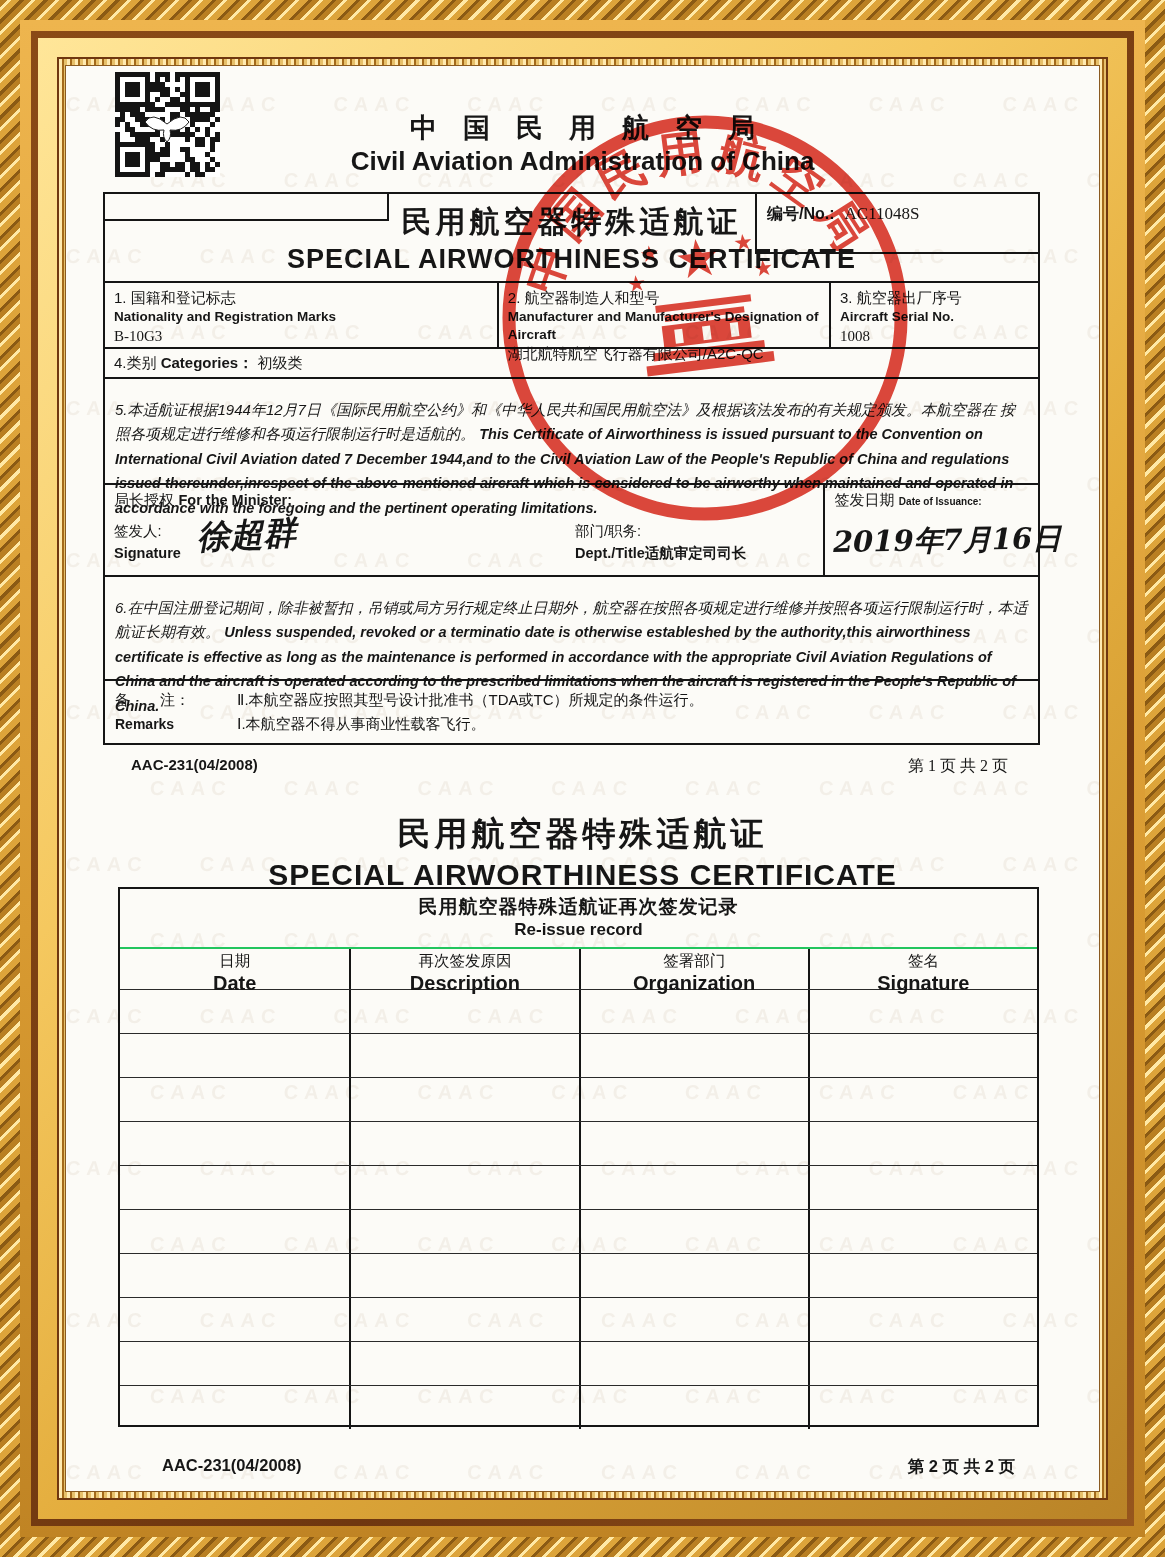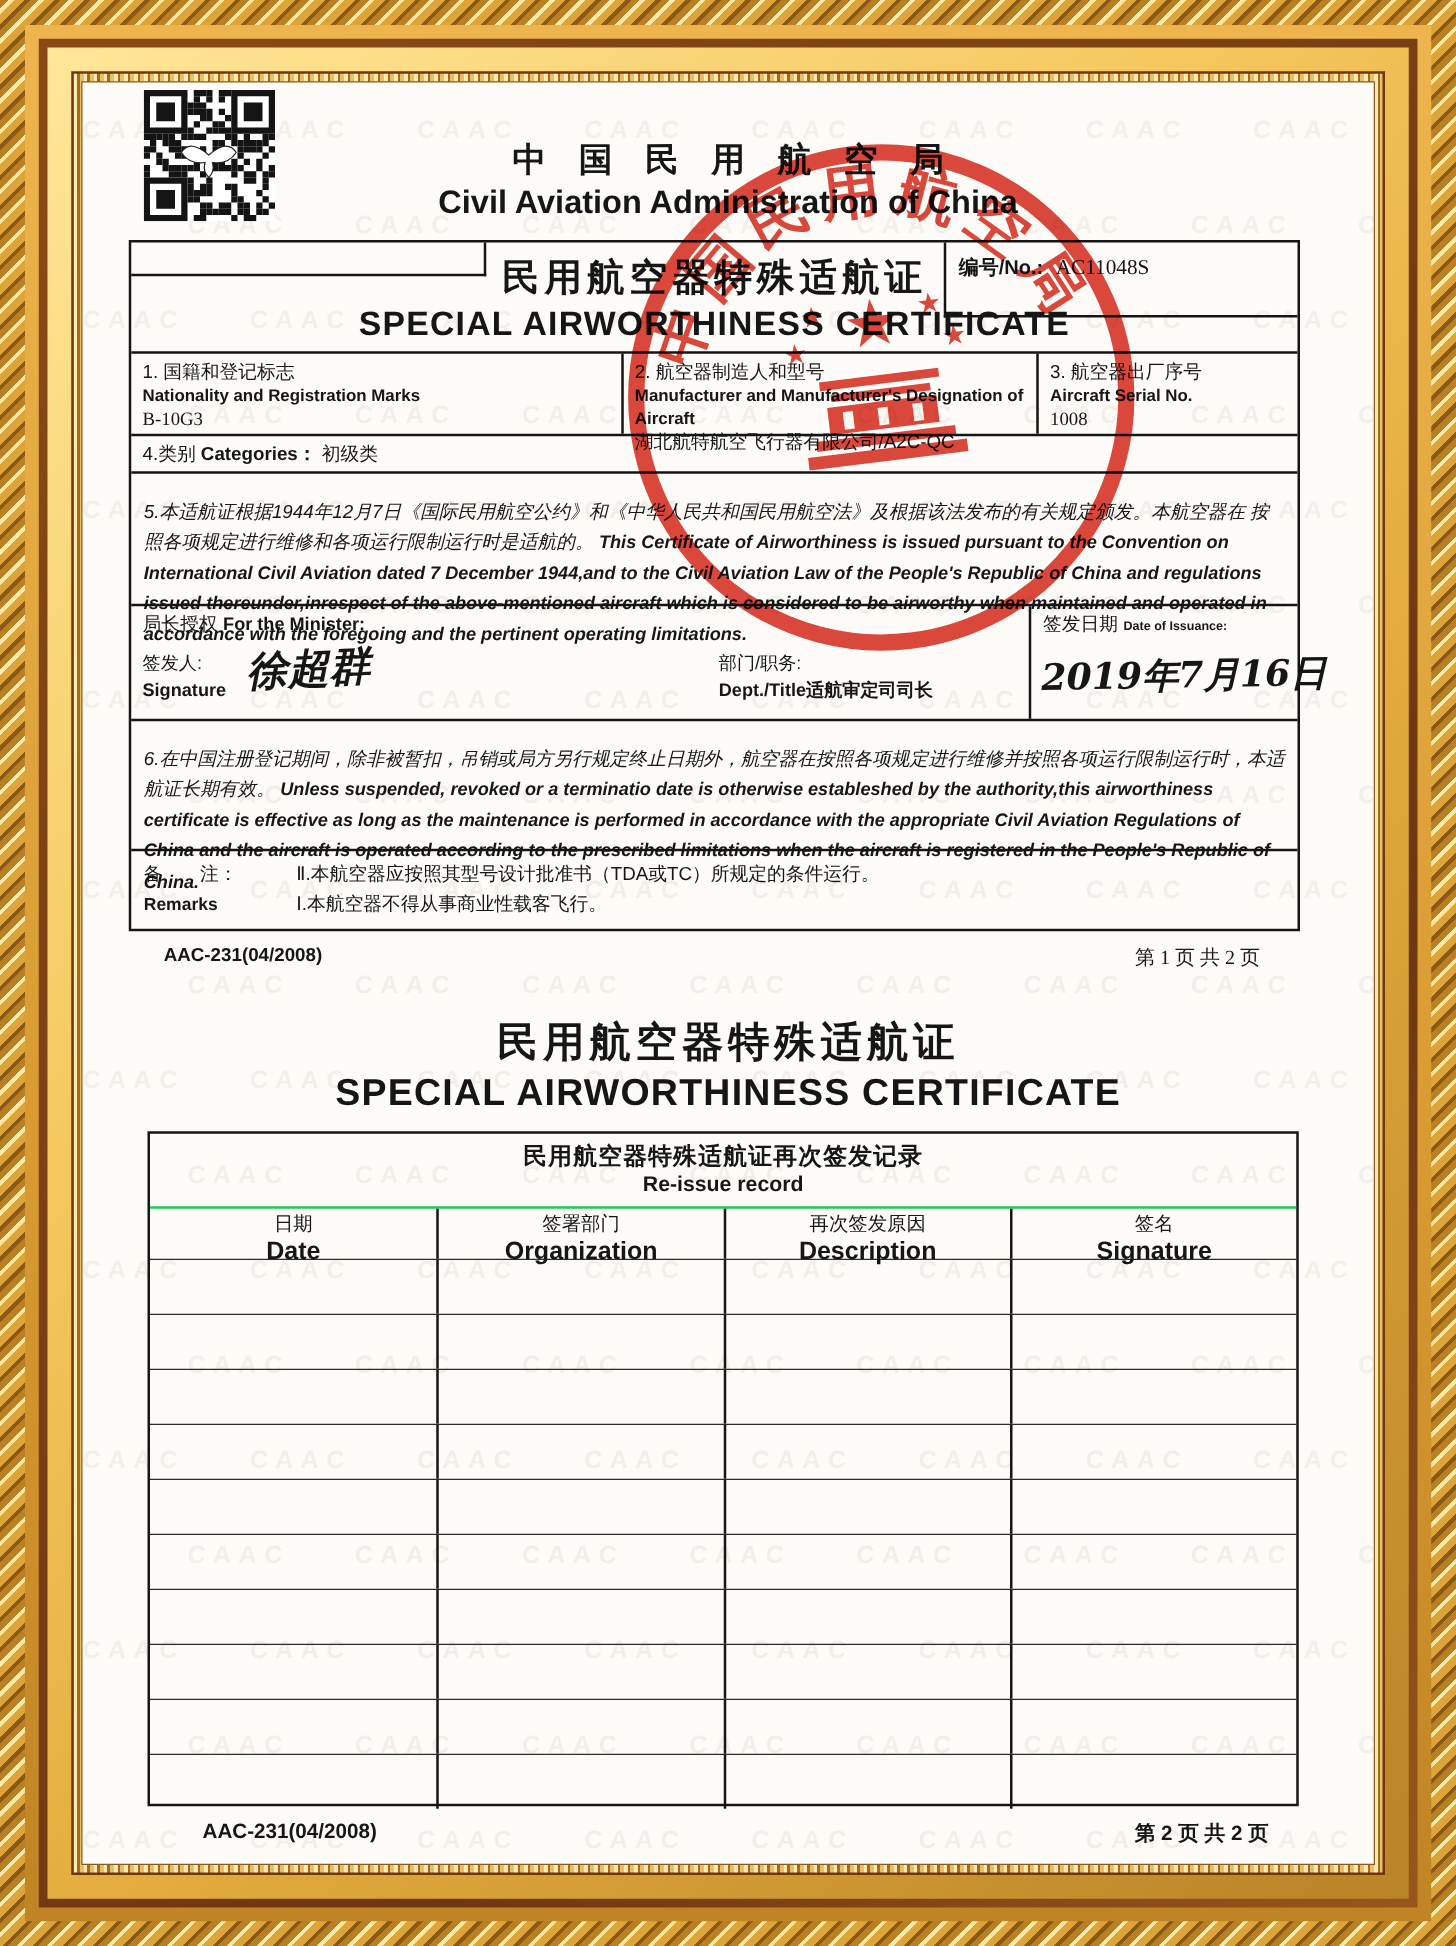--- a/index.html
+++ b/index.html
@@ -62,21 +62,21 @@
   .remarks{display:flex;}
   .rm-label{width:128px;padding:7px 0 0 10px;font-size:15px;line-height:1.6;}
   .rm-body{padding:7px 8px 0 4px;font-size:15px;line-height:1.6;}
   .foot1{left:37px;top:690px;width:937px;display:flex;justify-content:space-between;}
   .foot1 .code{margin-left:28px;font-weight:700;font-size:15px;}
   .foot1 .pg{margin-right:32px;font-size:16px;font-family:"Liberation Serif",serif;}
 
   
   .p2-cn{top:746px;font-size:33px;font-weight:600;letter-spacing:4px;}
   .p2-en{top:792px;font-size:30px;font-weight:700;letter-spacing:1px;}
-  .tbl2{left:52px;top:839px;width:921px;height:540px;border:2px solid #151515;}
+  .tbl2{left:52px;top:821px;width:921px;height:540px;border:2px solid #151515;}
   .t2hdr{height:58px;text-align:center;padding-top:5px;}
   .t2hdr .cn{font-size:19px;font-weight:700;letter-spacing:1px;}
   .t2hdr .en{font-size:17px;font-weight:700;}
   .t2cols{display:flex;height:42px;border-top:2px solid #22c55e;text-align:center;}
   .t2col{width:25%;padding-top:2px;}
   .t2col+.t2col{border-left:2px solid #151515;}
   .t2col .cn{font-size:15.5px;}
   .t2col .en{font-size:20px;font-weight:700;}
   .t2row{display:flex;height:44px;border-top:1.5px solid #2a2a2a;}
   .t2cell{width:25%;}
@@ -408,26 +408,26 @@
             <div class="t2hdr">
               <div class="cn">民用航空器特殊适航证再次签发记录</div>
               <div class="en">Re-issue record</div>
             </div>
             <div class="t2cols">
               <div class="t2col">
                 <div class="cn">日期</div>
                 <div class="en">Date</div>
               </div>
               <div class="t2col">
+                <div class="cn">再次签发原因</div>
+                <div class="en">Description</div>
+              </div>
+              <div class="t2col">
                 <div class="cn">签署部门</div>
                 <div class="en">Organization</div>
-              </div>
-              <div class="t2col">
-                <div class="cn">再次签发原因</div>
-                <div class="en">Description</div>
               </div>
               <div class="t2col">
                 <div class="cn">签名</div>
                 <div class="en">Signature</div>
               </div>
             </div>
             <div>
                         <div class="t2row">
                           <div class="t2cell"></div>
                           <div class="t2cell"></div>

